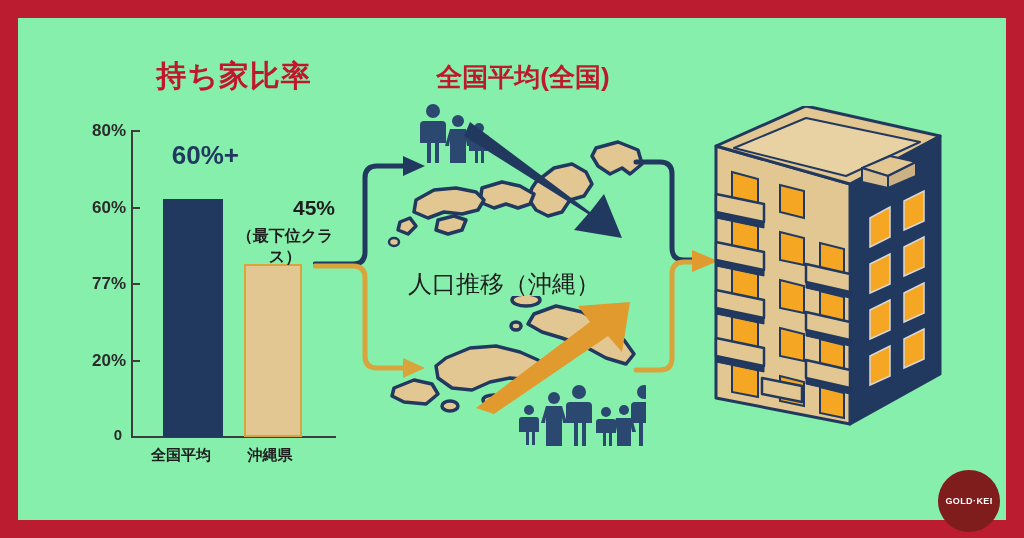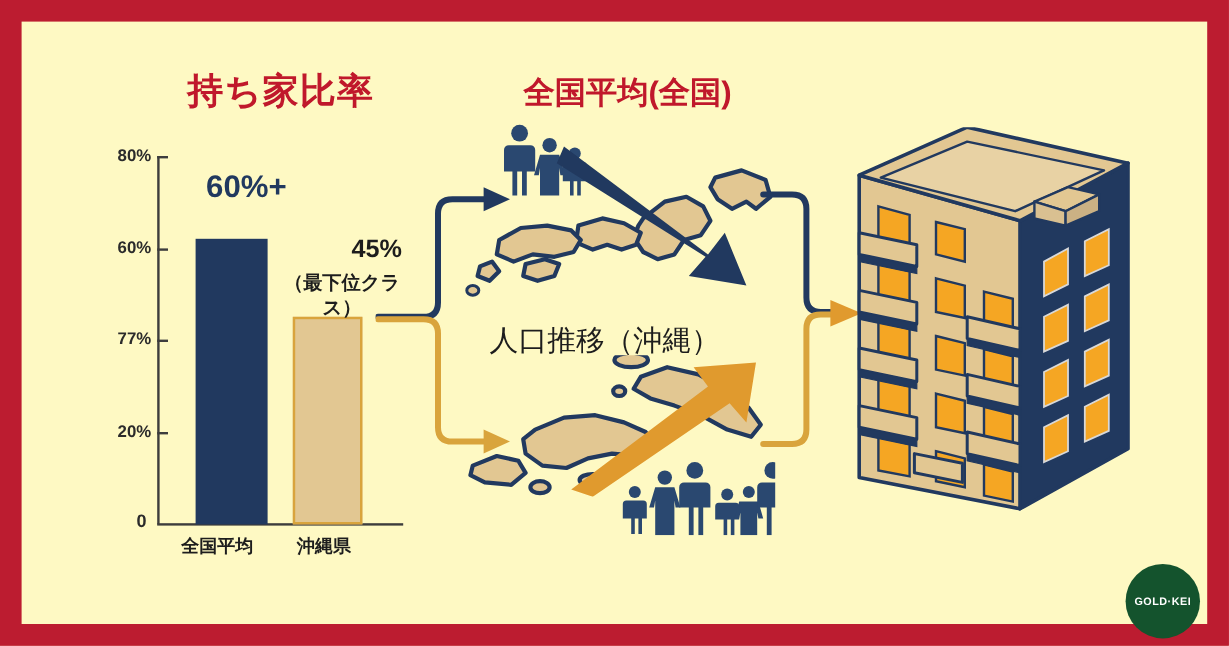--- a/index.html
+++ b/index.html
@@ -9,41 +9,41 @@
     font-family:"Liberation Sans","DejaVu Sans",sans-serif;
     overflow:hidden;
   }
   #canvas{
     position:absolute;left:0;top:0;width:1024px;height:538px;
     background:#bc1c30;
   }
   #inner{
     position:absolute;left:18px;top:18px;
     width:988px;height:502px;
-    background:#fef9c3;
+    background:#86efac;
     overflow:hidden;
   }
   .abs{position:absolute;}
   
   #chart-title{
     left:116px;top:38px;width:200px;
     text-align:center;
     color:#c0182b;font-weight:bold;font-size:30px;
     letter-spacing:1px;white-space:nowrap;
   }
   #axis-line-v{
     left:113px;top:112px;width:2px;height:307px;background:#3d3d3d;
   }
   #axis-line-h{
     left:113px;top:418px;width:205px;height:2px;background:#3d3d3d;
   }
   .ytick{left:113px;width:9px;height:2px;background:#3d3d3d;}
   .ylabel{
     left:52px;width:56px;text-align:right;
-    font-size:14px;font-weight:bold;color:#2b2b2b;
+    font-size:17px;font-weight:bold;color:#2b2b2b;
   }
   .bar{position:absolute;bottom:0;}
   #bar-area{left:113px;top:112px;width:205px;height:307px;}
   #bar0{left:32px;width:60px;background:#21395f;}
   #bar1{left:113px;width:58px;background:#e2c792;border:2px solid #d9a43c;box-sizing:border-box;}
   .barval{
     text-align:right;font-weight:bold;white-space:nowrap;
   }
   #val0{left:125px;top:122px;width:96px;font-size:26px;color:#21395f;}
   #val1{left:217px;top:178px;width:100px;font-size:21px;color:#1d1d1d;}
@@ -64,21 +64,21 @@
     color:#1d1d1d;font-weight:normal;font-size:24px;white-space:nowrap;
   }
   
   #caption{
     left:620px;top:445px;width:340px;text-align:center;
     color:#c0182b;font-weight:bold;font-size:17px;white-space:nowrap;
   }
   
   #logo{
     left:938px;top:470px;width:62px;height:62px;border-radius:50%;
-    background:#14532d;display:flex;align-items:center;justify-content:center;
+    background:#7f1d1d;display:flex;align-items:center;justify-content:center;
   }
   #logo-text{color:#ffffff;font-size:9px;font-weight:bold;letter-spacing:.4px;}
 </style>
 </head>
 <body>
 
 <div id="canvas">
   <div id="inner">
 
     <div class="abs" id="chart-title">持ち家比率</div>

